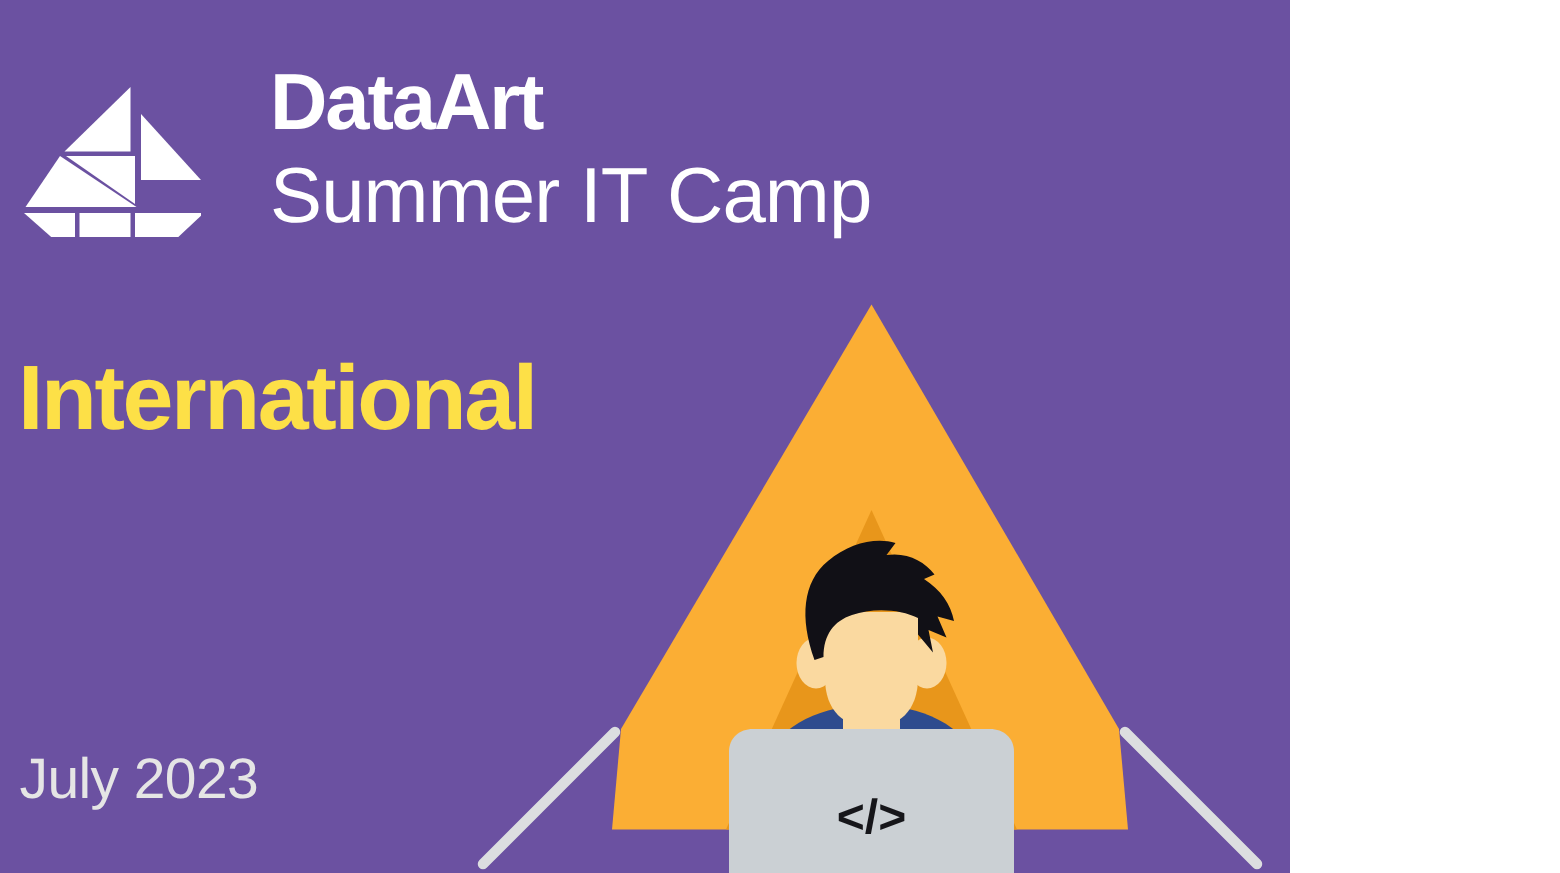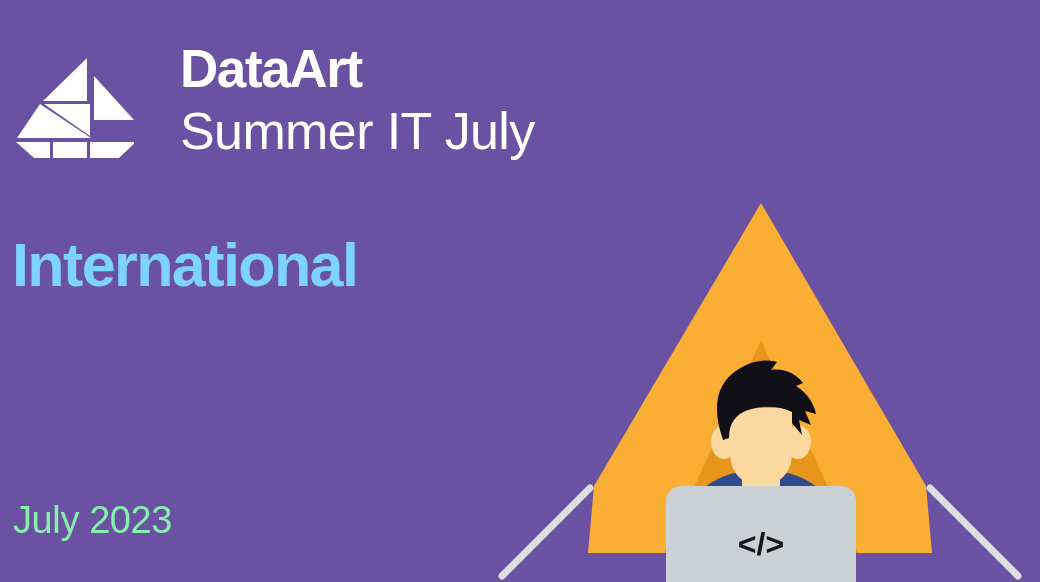--- a/index.html
+++ b/index.html
@@ -4,21 +4,21 @@
 <title>DataArt Summer IT Camp</title>
 <style>
   * { margin:0; padding:0; box-sizing:border-box; }
   html, body {
     width:1040px; height:582px;
     overflow:hidden;
     font-family:"Liberation Sans", sans-serif;
   }
   #poster {
     position:relative;
-    width:1040px; height:582px;
+    width:860px; height:582px;
     background:#6B51A1;
     overflow:hidden;
   }
 
   
   #brand {
     position:absolute;
     left:14px; top:38px;
     display:flex;
     align-items:flex-start;
@@ -48,34 +48,34 @@
     font-weight:300;
     letter-spacing:-0.6px;
     margin-top:10px;
     white-space:nowrap;
   }
 
   
   #headline {
     position:absolute;
     left:12px; top:230px;
-    color:#7dd3fc;
+    color:#fde047;
   }
   .headline-line {
     display:block;
     font-size:61px;
     font-weight:bold;
     line-height:1.16;
     letter-spacing:-1.6px;
     white-space:nowrap;
   }
   #event-date {
     position:absolute;
     left:13px; top:499px;
-    color:#86efac;
+    color:#e5e5e5;
     font-size:38px;
     font-weight:300;
     letter-spacing:-0.4px;
     white-space:nowrap;
   }
 
   
   #illustration {
     position:absolute;
     right:0; bottom:0;
@@ -110,21 +110,21 @@
 
       <rect x="39" y="104" width="34" height="31" fill="#ffffff"></rect>
 
       <polygon points="76,104 110,104 84,135 76,135" fill="#ffffff"></polygon>
 
       <polygon points="88,104 122,104 92,132" fill="#ffffff"></polygon>
     </svg>
 
     <div id="brand-text">
       <span id="brand-name">DataArt</span>
-      <span id="brand-sub">Summer IT July</span>
+      <span id="brand-sub">Summer IT Camp</span>
     </div>
   </div>
 
   <div id="headline">
     <span class="headline-line">International</span>
   </div>
 
   <div id="event-date">July 2023</div>
 
   <svg id="illustration" viewBox="0 0 560 402" xmlns="http://www.w3.org/2000/svg">

